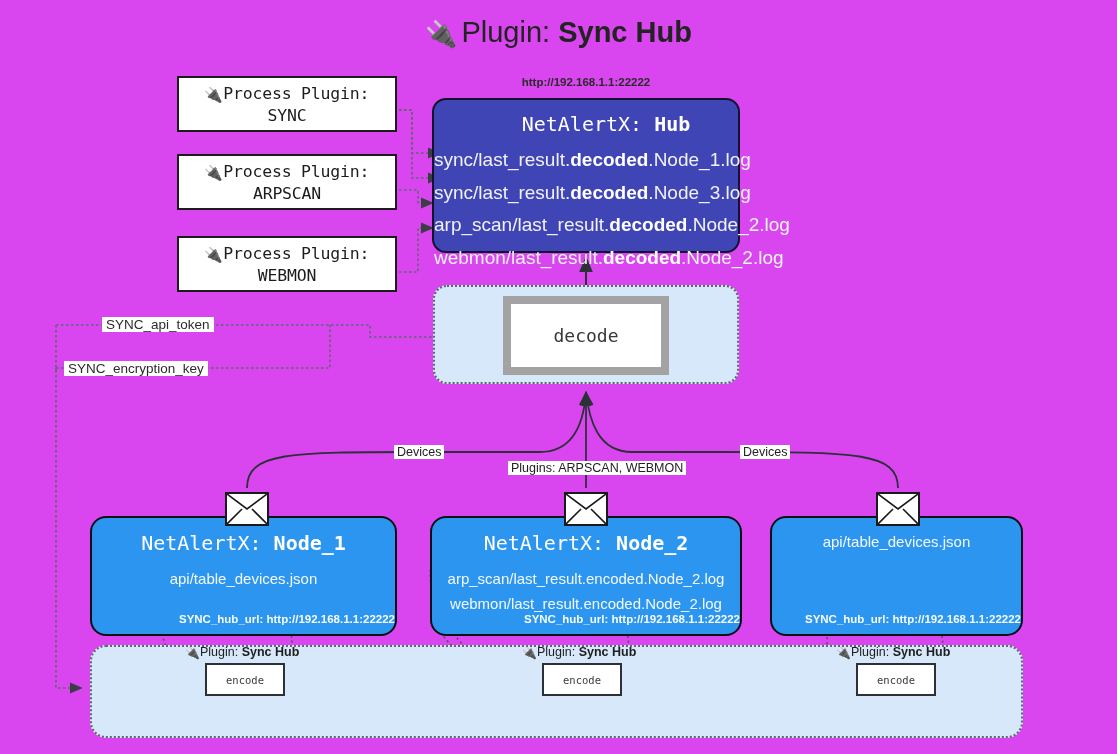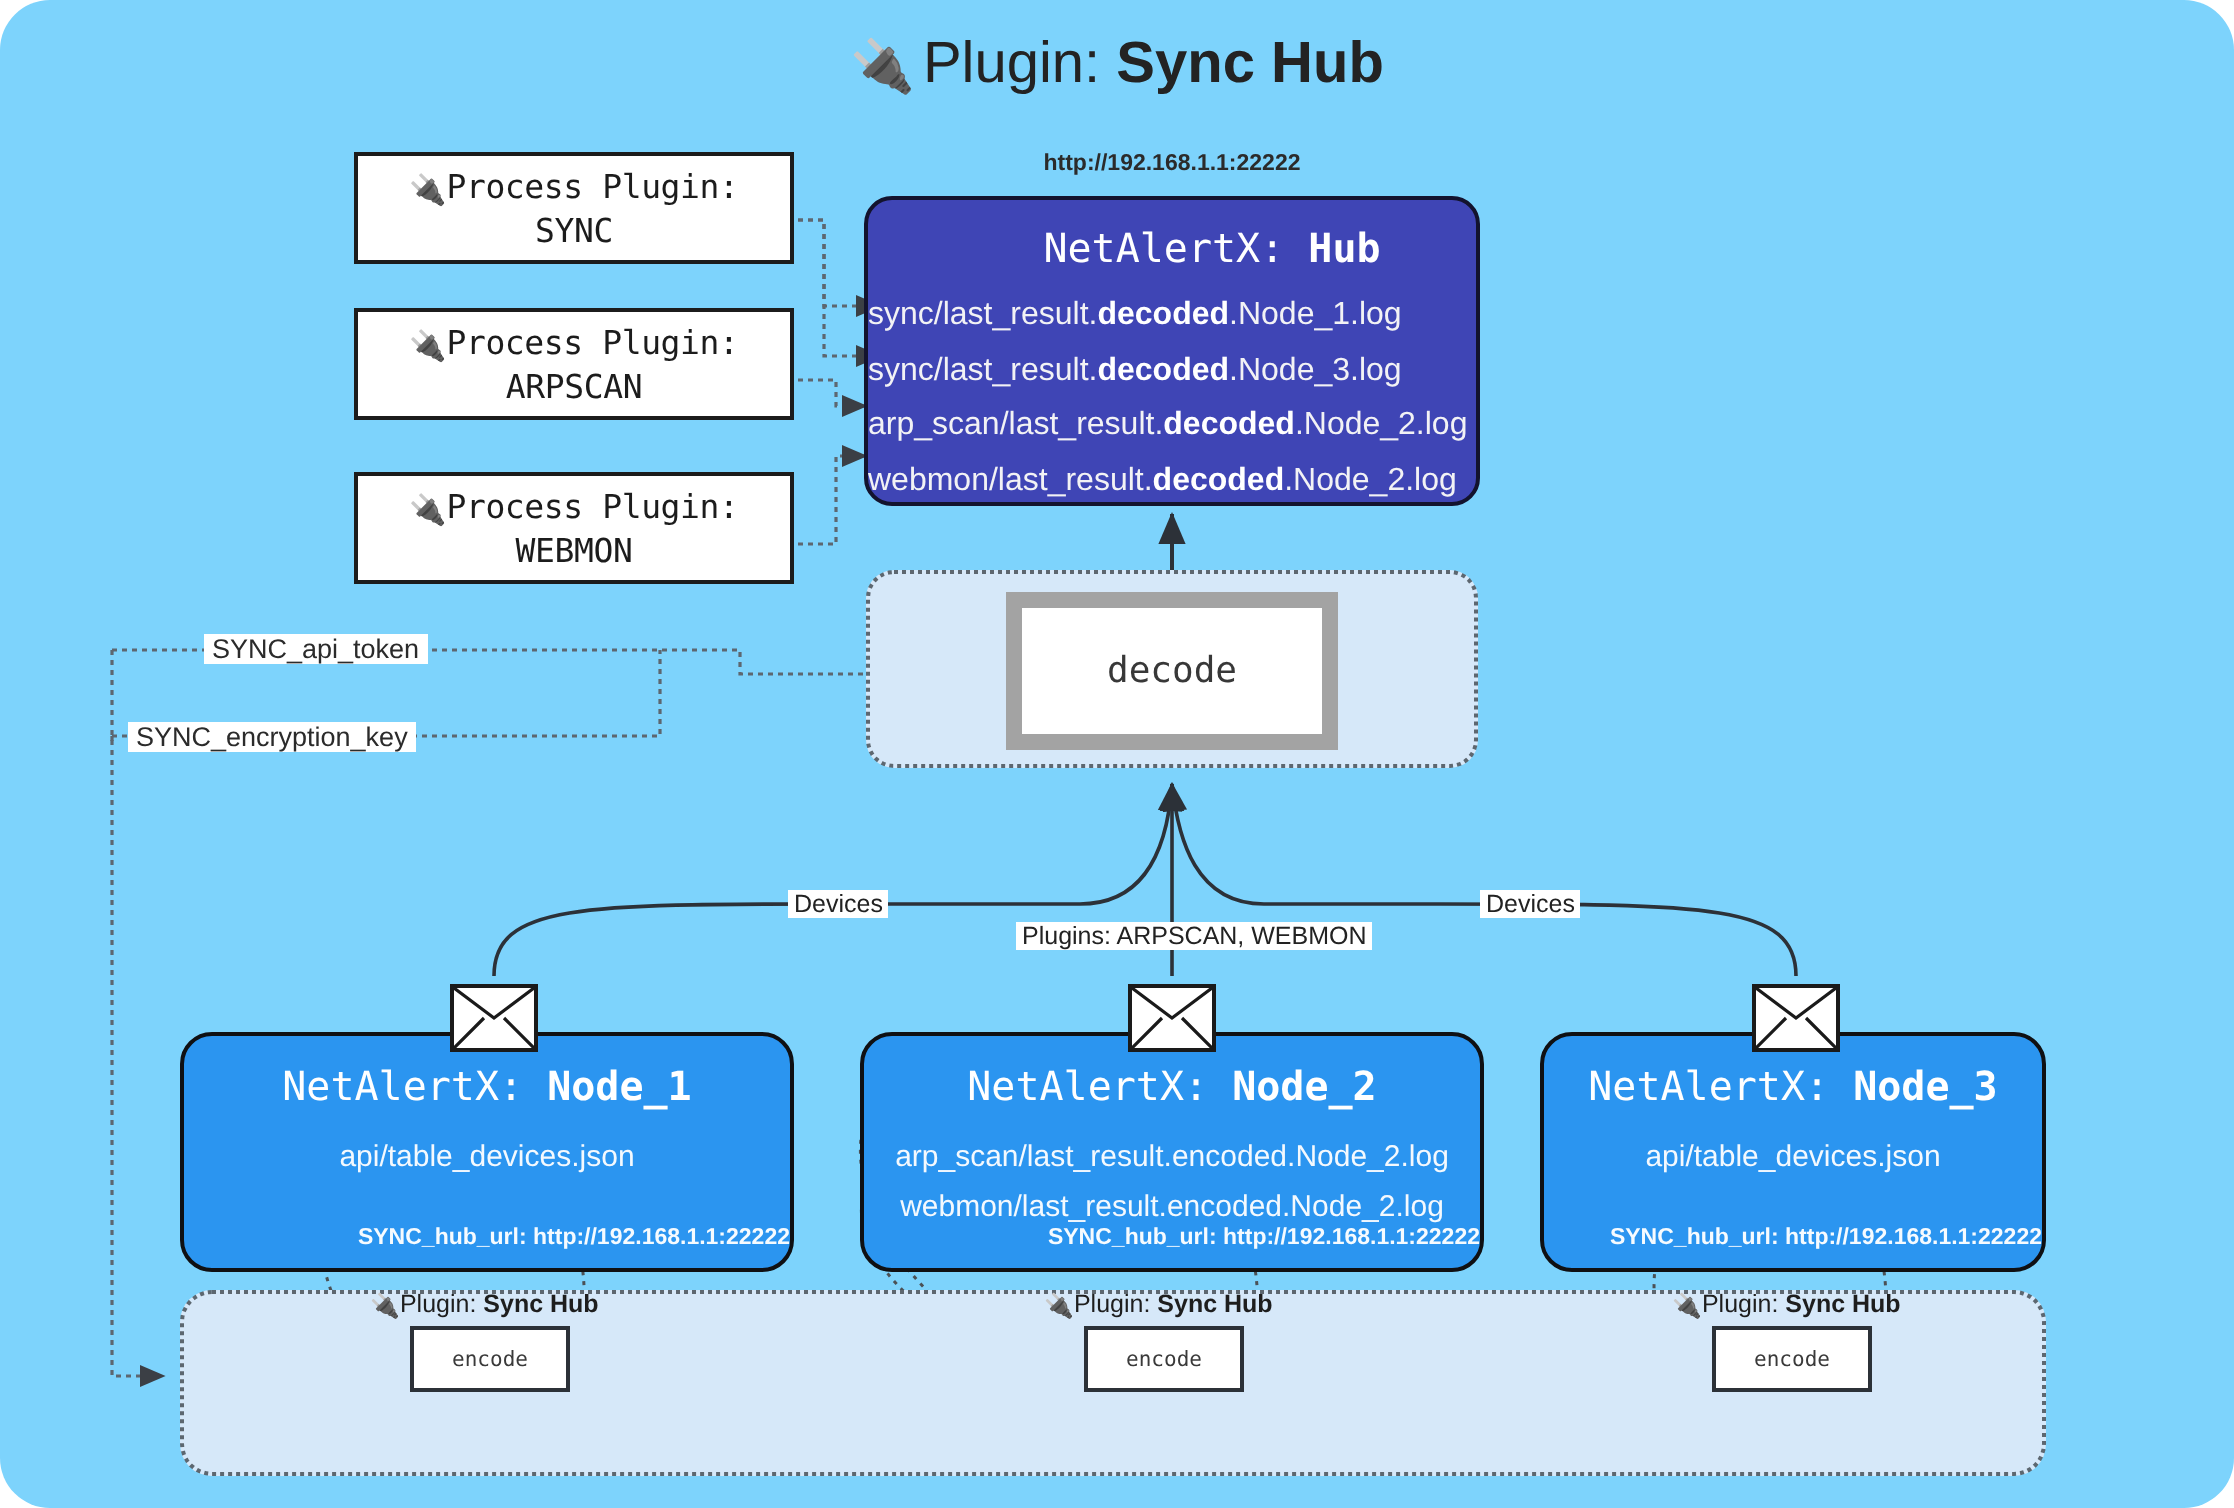--- a/index.html
+++ b/index.html
@@ -6,22 +6,21 @@
   html, body {
     margin: 0; padding: 0;
     background: #ffffff;
     font-family: "Liberation Sans", sans-serif;
   }
   #canvas {
     position: relative;
     width: 1117px;
     height: 754px;
     overflow: hidden;
-    background: #7dd3fc;
-    border-radius: 25px;
+    background: #d946ef;
   }
   #edges {
     position: absolute;
     left: 0; top: 0;
     width: 1117px; height: 754px;
     pointer-events: none;
   }
   .node { position: absolute; }
 
   
@@ -76,22 +75,23 @@
     text-align: center;
     font-family: "DejaVu Sans Mono", "Liberation Mono", monospace;
     font-size: 20px;
     margin-top: 12px;
     white-space: nowrap;
     padding-left: 40px;
   }
   #hub .hub-title b { font-weight: bold; }
   #hub .loglines { margin-top: 8px; }
   #hub .logline {
-    font-size: 16px;
+    font-size: 19px;
     line-height: 1.72;
+    text-align: center;
     white-space: nowrap;
     color: #f2f2f5;
   }
   #hub .logline b { font-weight: bold; color: #ffffff; }
 
   
   #decode-group {
     left: 433px; top: 285px;
     width: 306px; height: 99px;
     background: #d6e8f9;
@@ -317,21 +317,20 @@
   <div class="node nodebox" id="node2">
     <div class="n-title"><span>NetAlertX: </span><b>Node_2</b></div>
     <div class="n-lines">
       <div class="n-line">arp_scan/last_result.encoded.Node_2.log</div>
       <div class="n-line">webmon/last_result.encoded.Node_2.log</div>
     </div>
     <div class="n-foot">SYNC_hub_url: http://192.168.1.1:22222</div>
   </div>
 
   <div class="node nodebox" id="node3">
-    <div class="n-title"><span>NetAlertX: </span><b>Node_3</b></div>
     <div class="n-lines">
       <div class="n-line">api/table_devices.json</div>
     </div>
     <div class="n-foot">SYNC_hub_url: http://192.168.1.1:22222</div>
   </div>
 
   <div class="envelope" id="env1">
     <svg width="40" height="30" viewBox="0 0 40 30">
       <path d="M0,0 L20,15 L40,0 M0,30 L15,15 M40,30 L25,15" fill="none" stroke="#1a1a1a" stroke-width="1.6"></path>
     </svg>

